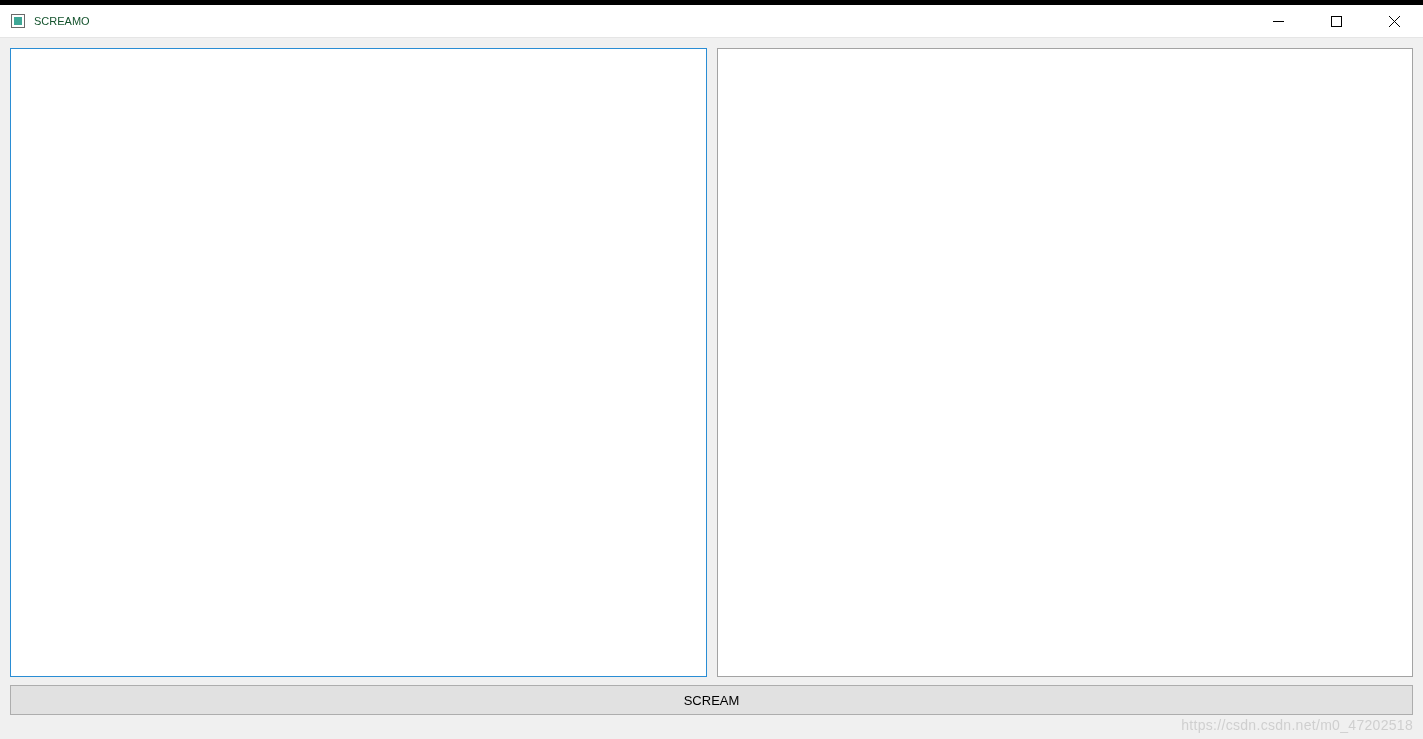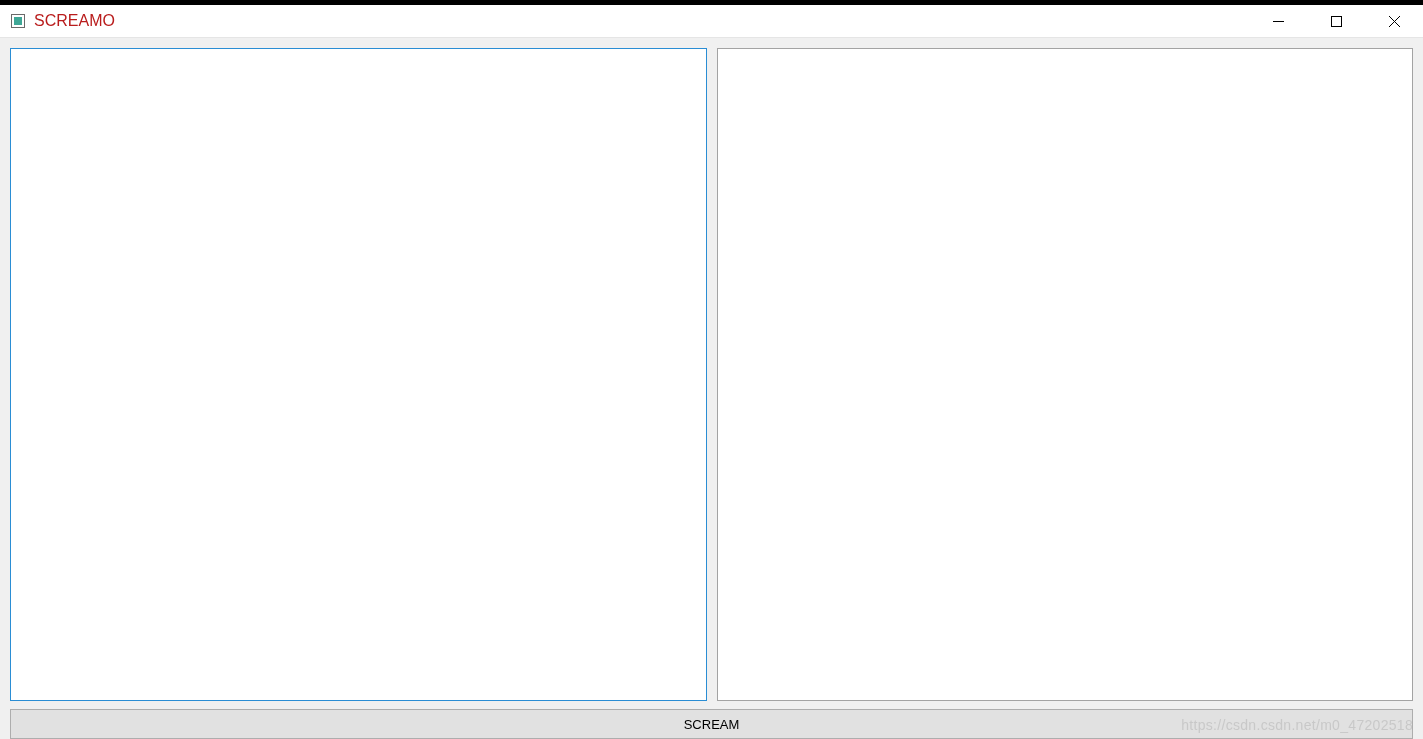--- a/index.html
+++ b/index.html
@@ -43,22 +43,22 @@
       height: 16px;
       display: flex;
       align-items: center;
       justify-content: center;
     }
     .app-icon svg {
       width: 16px;
       height: 16px;
     }
     .title-text {
-      font-size: 16px;
-      color: #b91c1c;
+      font-size: 11px;
+      color: #14532d;
     }
     .window-controls {
       display: flex;
       height: 100%;
     }
     .win-btn {
       width: 58px;
       height: 100%;
       display: flex;
       align-items: center;
@@ -67,21 +67,21 @@
       border: none;
       cursor: pointer;
     }
     .win-btn svg {
       width: 11px;
       height: 11px;
     }
     .client-area {
       flex: 1;
       background: #f0f0f0;
-      padding: 10px 10px 0 10px;
+      padding: 10px 10px 24px 10px;
       display: flex;
       flex-direction: column;
       gap: 8px;
     }
     .panes {
       flex: 1;
       display: flex;
       gap: 10px;
     }
     .pane {

